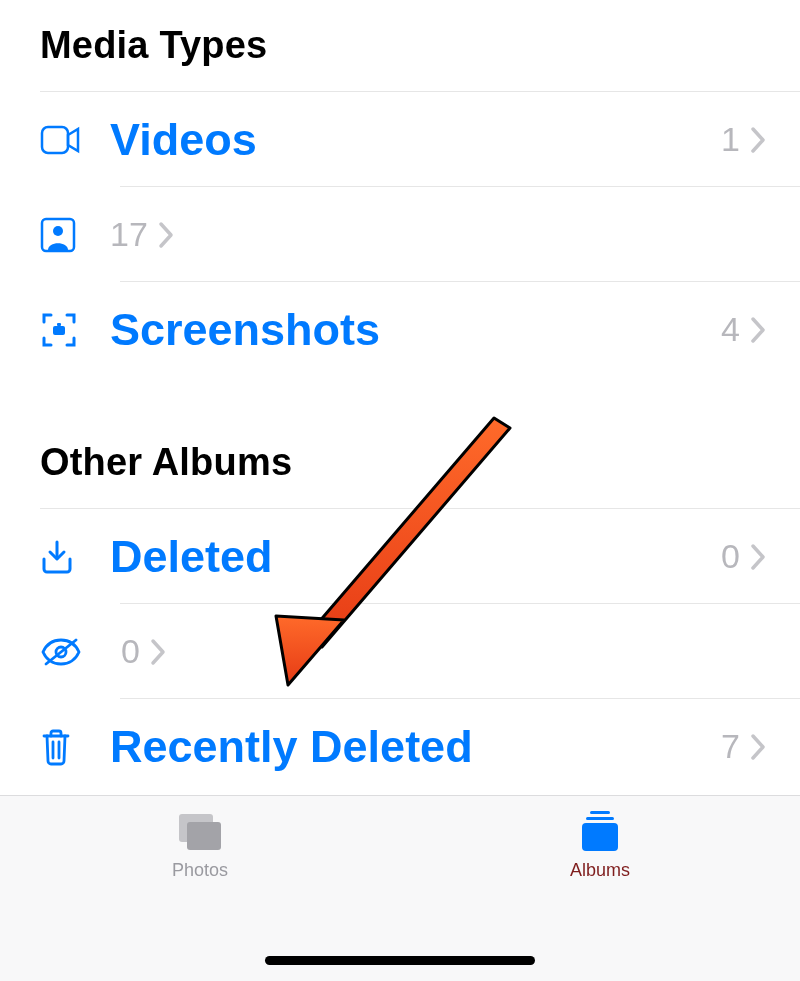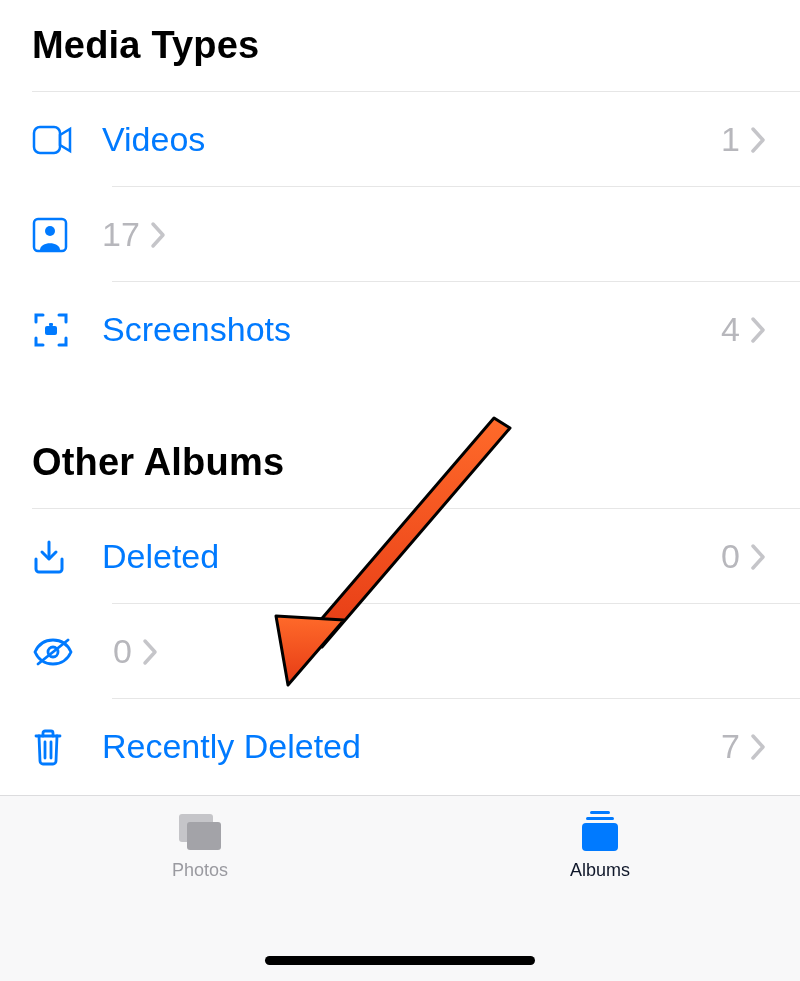--- a/index.html
+++ b/index.html
@@ -1,50 +1,50 @@
 <!DOCTYPE html>
 <html><head>
 <meta charset="utf-8">
 <style>
   * { box-sizing: border-box; margin: 0; padding: 0; }
   html, body { width: 800px; height: 981px; font-family: -apple-system, "Helvetica Neue", Helvetica, Arial, sans-serif; background:#fff; color:#000; }
   .screen { position: relative; width: 800px; height: 981px; overflow: hidden; }
 
   
-  .section { padding: 0 0 0 32px; }
+  .section { padding: 0 0 0 40px; }
   .section-header { font-size: 38px; font-weight: 700; letter-spacing: 0.2px; margin: 24px 0 24px 0; }
   .hr-full { height:1px; background:#e6e6e6; margin-left:0; margin-right:0; }
 
   
   .list { }
   .row {
     display:flex; align-items:center; height:95px; position:relative; cursor:pointer;
   }
   .row .icon { width:70px; display:flex; align-items:center; justify-content:flex-start; color:#007aff; }
-  .row .label { font-size:34px; color:#007aff; font-weight:400; flex:1 1 auto; }
+  .row .label { font-size:45px; color:#007aff; font-weight:700; flex:1 1 auto; }
   .row .count { font-size:34px; color:#b7b7bc; min-width:40px; text-align:right; padding-right:10px;}
   .row .chevron { color:#c5c5c9; display:flex; align-items:center; padding-right:34px; }
   .row .divider { position:absolute; bottom:0; left:80px; right:0; height:1px; background:#e6e6e6; }
   .row:last-child .divider { left:0; }
 
   
   .gap { height:40px; }
 
   
   .tabbar {
     position:absolute; left:0; right:0; bottom:0; height:186px;
     background:#f8f8f9; border-top:1px solid #dcdcde;
     display:flex; justify-content:space-around; align-items:flex-start;
     padding-top:12px;
   }
   .tab { width:25%; display:flex; flex-direction:column; align-items:center; gap:6px; cursor:pointer;text-align:right; }
   .tab .ticon { color:#a3a3a8; display:flex; align-items:center; justify-content:center; height:46px;}
   .tab.active .ticon { color:#007aff; }
   .tab .tlabel { font-size:18px; color:#9a9aa0; }
-  .tab.active .tlabel { color:#0f172a; }
+  .tab.active .tlabel { color:#7f1d1d; }
 
   
   .home-indicator { position:absolute; bottom:16px; left:50%; transform:translateX(-50%); width:270px; height:9px; background:#000; border-radius:6px; }
 
   
   .arrow-layer { position:absolute; left:0; top:0; pointer-events:none; }
 </style>
 </head>
 <body>
 

